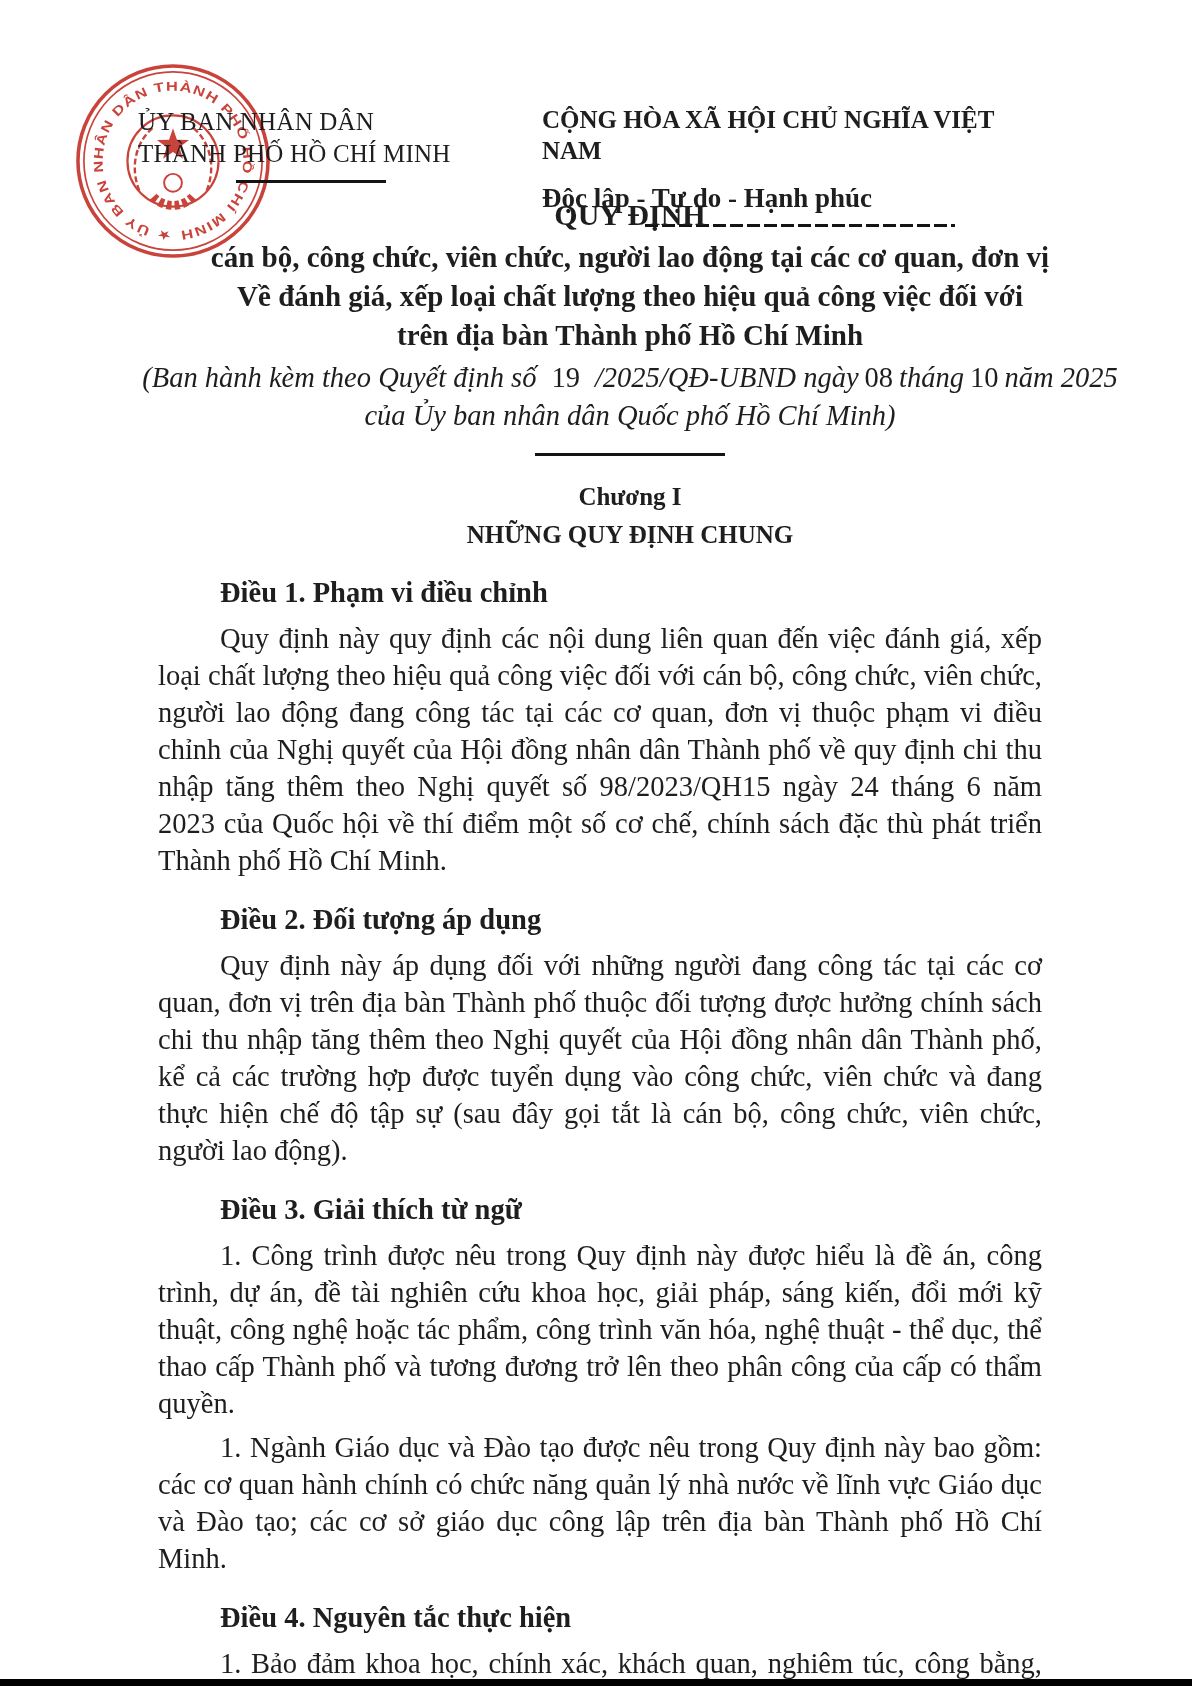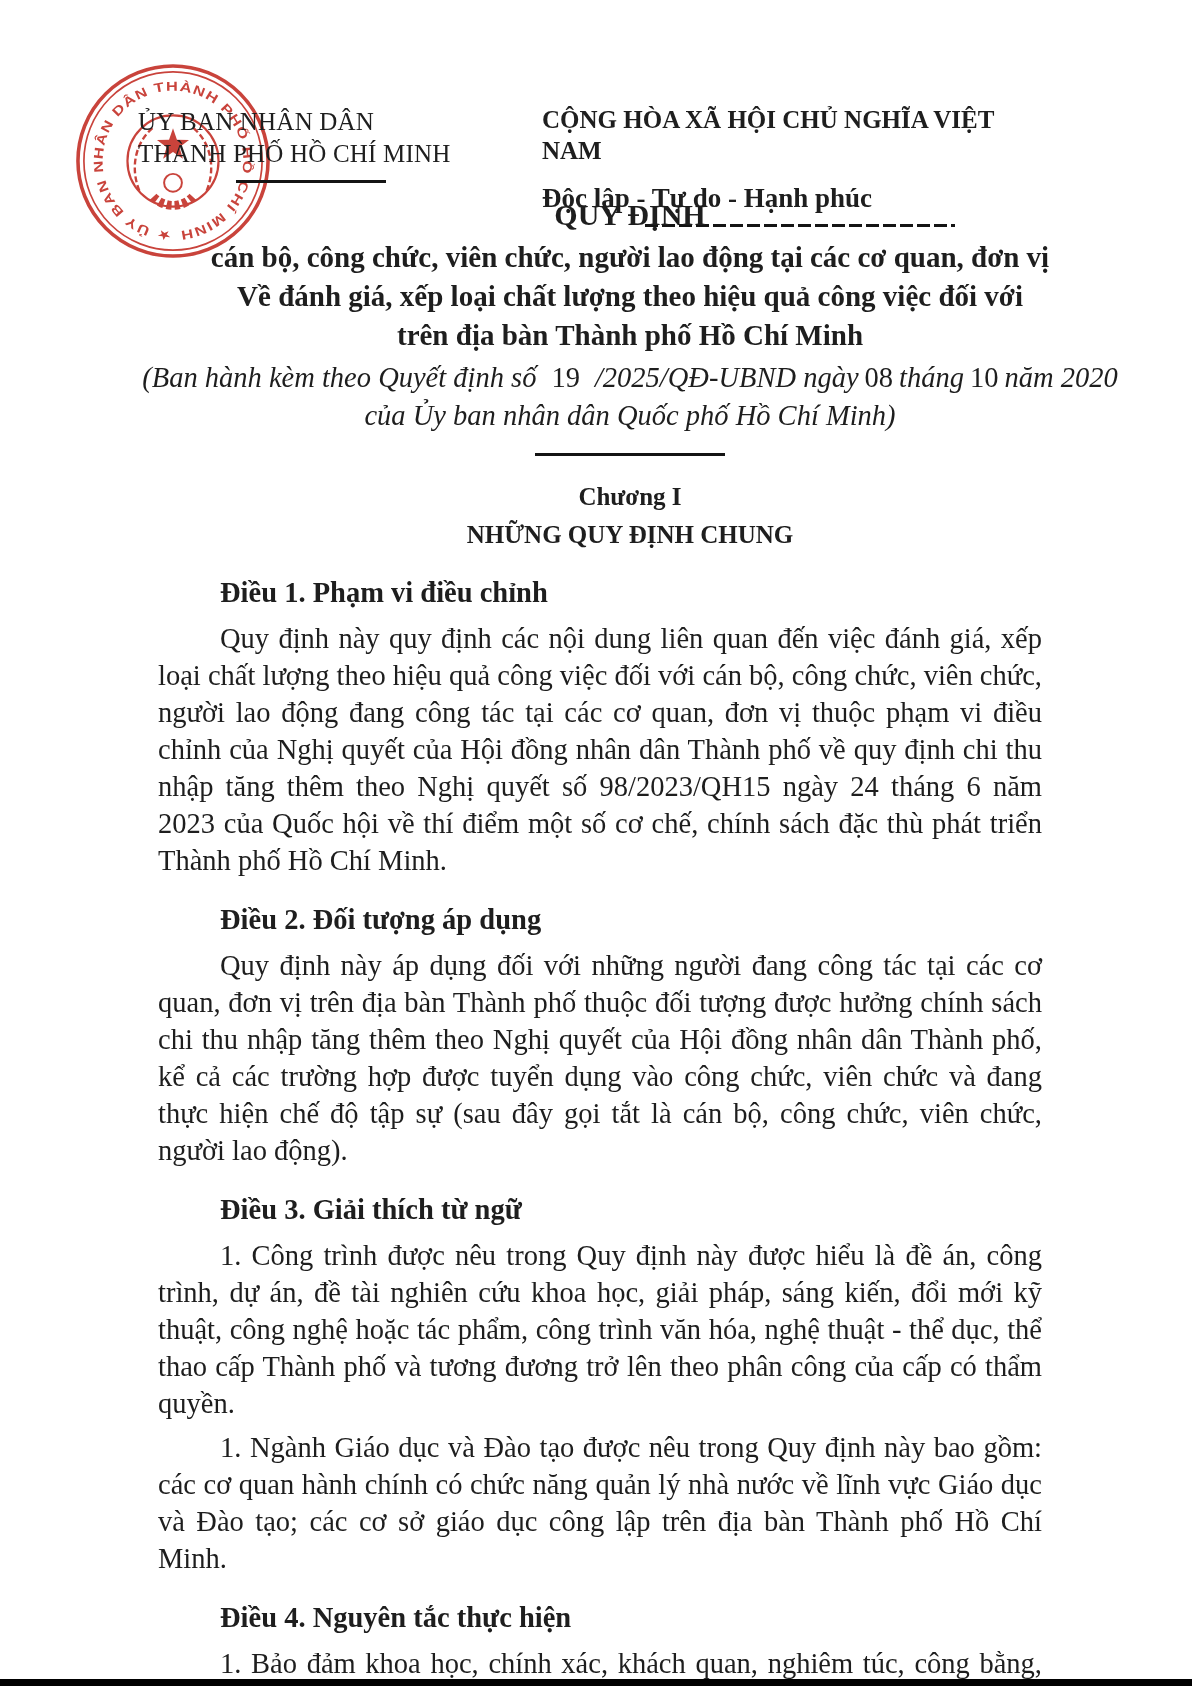--- a/index.html
+++ b/index.html
@@ -112,21 +112,21 @@
   </div>
 
   <div class="title-block">
     <div class="doc-title">QUY ĐỊNH</div>
     <div class="doc-subtitle">
       <div>cán bộ, công chức, viên chức, người lao động tại các cơ quan, đơn vị</div>
       <div>Về đánh giá, xếp loại chất lượng theo hiệu quả công việc đối với</div>
       <div>trên địa bàn Thành phố Hồ Chí Minh</div>
     </div>
     <div class="issuance">
-      <div><span>(Ban hành kèm theo Quyết định số</span><span class="fill-num wide">19</span><span>/2025/QĐ-UBND ngày</span><span class="fill-num">08</span><span>tháng</span><span class="fill-num">10</span><span>năm 2020</span></div>
+      <div><span>(Ban hành kèm theo Quyết định số</span><span class="fill-num wide">19</span><span>/2025/QĐ-UBND ngày</span><span class="fill-num">08</span><span>tháng</span><span class="fill-num">10</span><span>năm 2025</span></div>
       <div>của Ủy ban nhân dân Quốc phố Hồ Chí Minh)</div>
     </div>
     <div class="separator"></div>
     <div class="chapter">
       <div>Chương I</div>
       <div>NHỮNG QUY ĐỊNH CHUNG</div>
     </div>
   </div>
 
   <div class="body">

